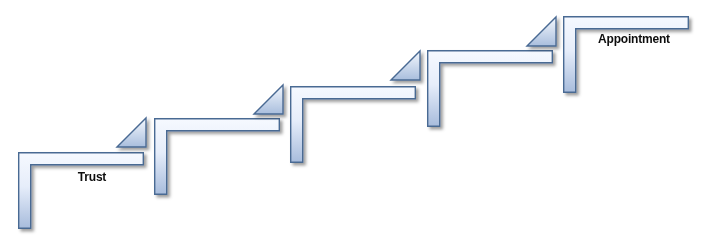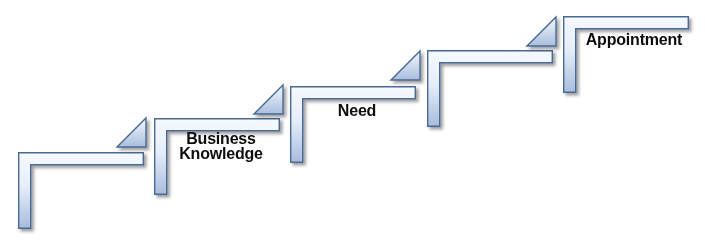--- a/index.html
+++ b/index.html
@@ -20,21 +20,21 @@
   }
   .step svg {
     display: block;
     overflow: visible;
   }
   .step-label {
     position: absolute;
     color: #0d0d0d;
     font-family: "Liberation Sans", sans-serif;
     font-weight: bold;
-    font-size: 16px;
+    font-size: 12px;
     line-height: 15px;
     letter-spacing: -0.2px;
     text-align: center;
     white-space: pre-line;
     user-select: none;
   }
   .riser-triangle {
     position: absolute;
   }
   .riser-triangle svg {
@@ -69,55 +69,53 @@
     </defs>
   </svg>
 
   <div class="step" style="left:18px; top:152px;">
     <svg width="150" height="100" viewBox="0 0 150 100">
       <g filter="url(#dropShadow)">
         <path d="M0.7,0.7 H125.3 V12.7 H12.7 V76.3 H0.7 Z" fill="url(#treadGrad)" stroke="#4a6a93" stroke-width="1.4" stroke-linejoin="miter"></path>
       </g>
     </svg>
   </div>
+  <div class="step-label" style="left:57px; top:170px; width:70px;">Trust</div>
 
   <div class="riser-triangle" style="left:116px; top:117px;">
     <svg width="40" height="40" viewBox="0 0 40 40">
       <g filter="url(#dropShadow)">
         <path d="M1,30 L30,1 L30,30 Z" fill="url(#triGrad)" stroke="#4a6a93" stroke-width="1.4" stroke-linejoin="miter"></path>
       </g>
     </svg>
   </div>
 
   <div class="step" style="left:154px; top:118px;">
     <svg width="150" height="100" viewBox="0 0 150 100">
       <g filter="url(#dropShadow)">
         <path d="M0.7,0.7 H125.3 V12.7 H12.7 V76.3 H0.7 Z" fill="url(#treadGrad)" stroke="#4a6a93" stroke-width="1.4" stroke-linejoin="miter"></path>
       </g>
     </svg>
   </div>
-  <div class="step-label" style="left:166px; top:131px; width:110px;">Business
-Knowledge</div>
 
   <div class="riser-triangle" style="left:253px; top:84px;">
     <svg width="40" height="40" viewBox="0 0 40 40">
       <g filter="url(#dropShadow)">
         <path d="M1,30 L30,1 L30,30 Z" fill="url(#triGrad)" stroke="#4a6a93" stroke-width="1.4" stroke-linejoin="miter"></path>
       </g>
     </svg>
   </div>
 
   <div class="step" style="left:290px; top:86px;">
     <svg width="150" height="100" viewBox="0 0 150 100">
       <g filter="url(#dropShadow)">
         <path d="M0.7,0.7 H125.3 V12.7 H12.7 V76.3 H0.7 Z" fill="url(#treadGrad)" stroke="#4a6a93" stroke-width="1.4" stroke-linejoin="miter"></path>
       </g>
     </svg>
   </div>
-  <div class="step-label" style="left:322px; top:103px; width:70px;">Need</div>
 
   <div class="riser-triangle" style="left:390px; top:50px;">
     <svg width="40" height="40" viewBox="0 0 40 40">
       <g filter="url(#dropShadow)">
         <path d="M1,30 L30,1 L30,30 Z" fill="url(#triGrad)" stroke="#4a6a93" stroke-width="1.4" stroke-linejoin="miter"></path>
       </g>
     </svg>
   </div>
 
   <div class="step" style="left:427px; top:50px;">

